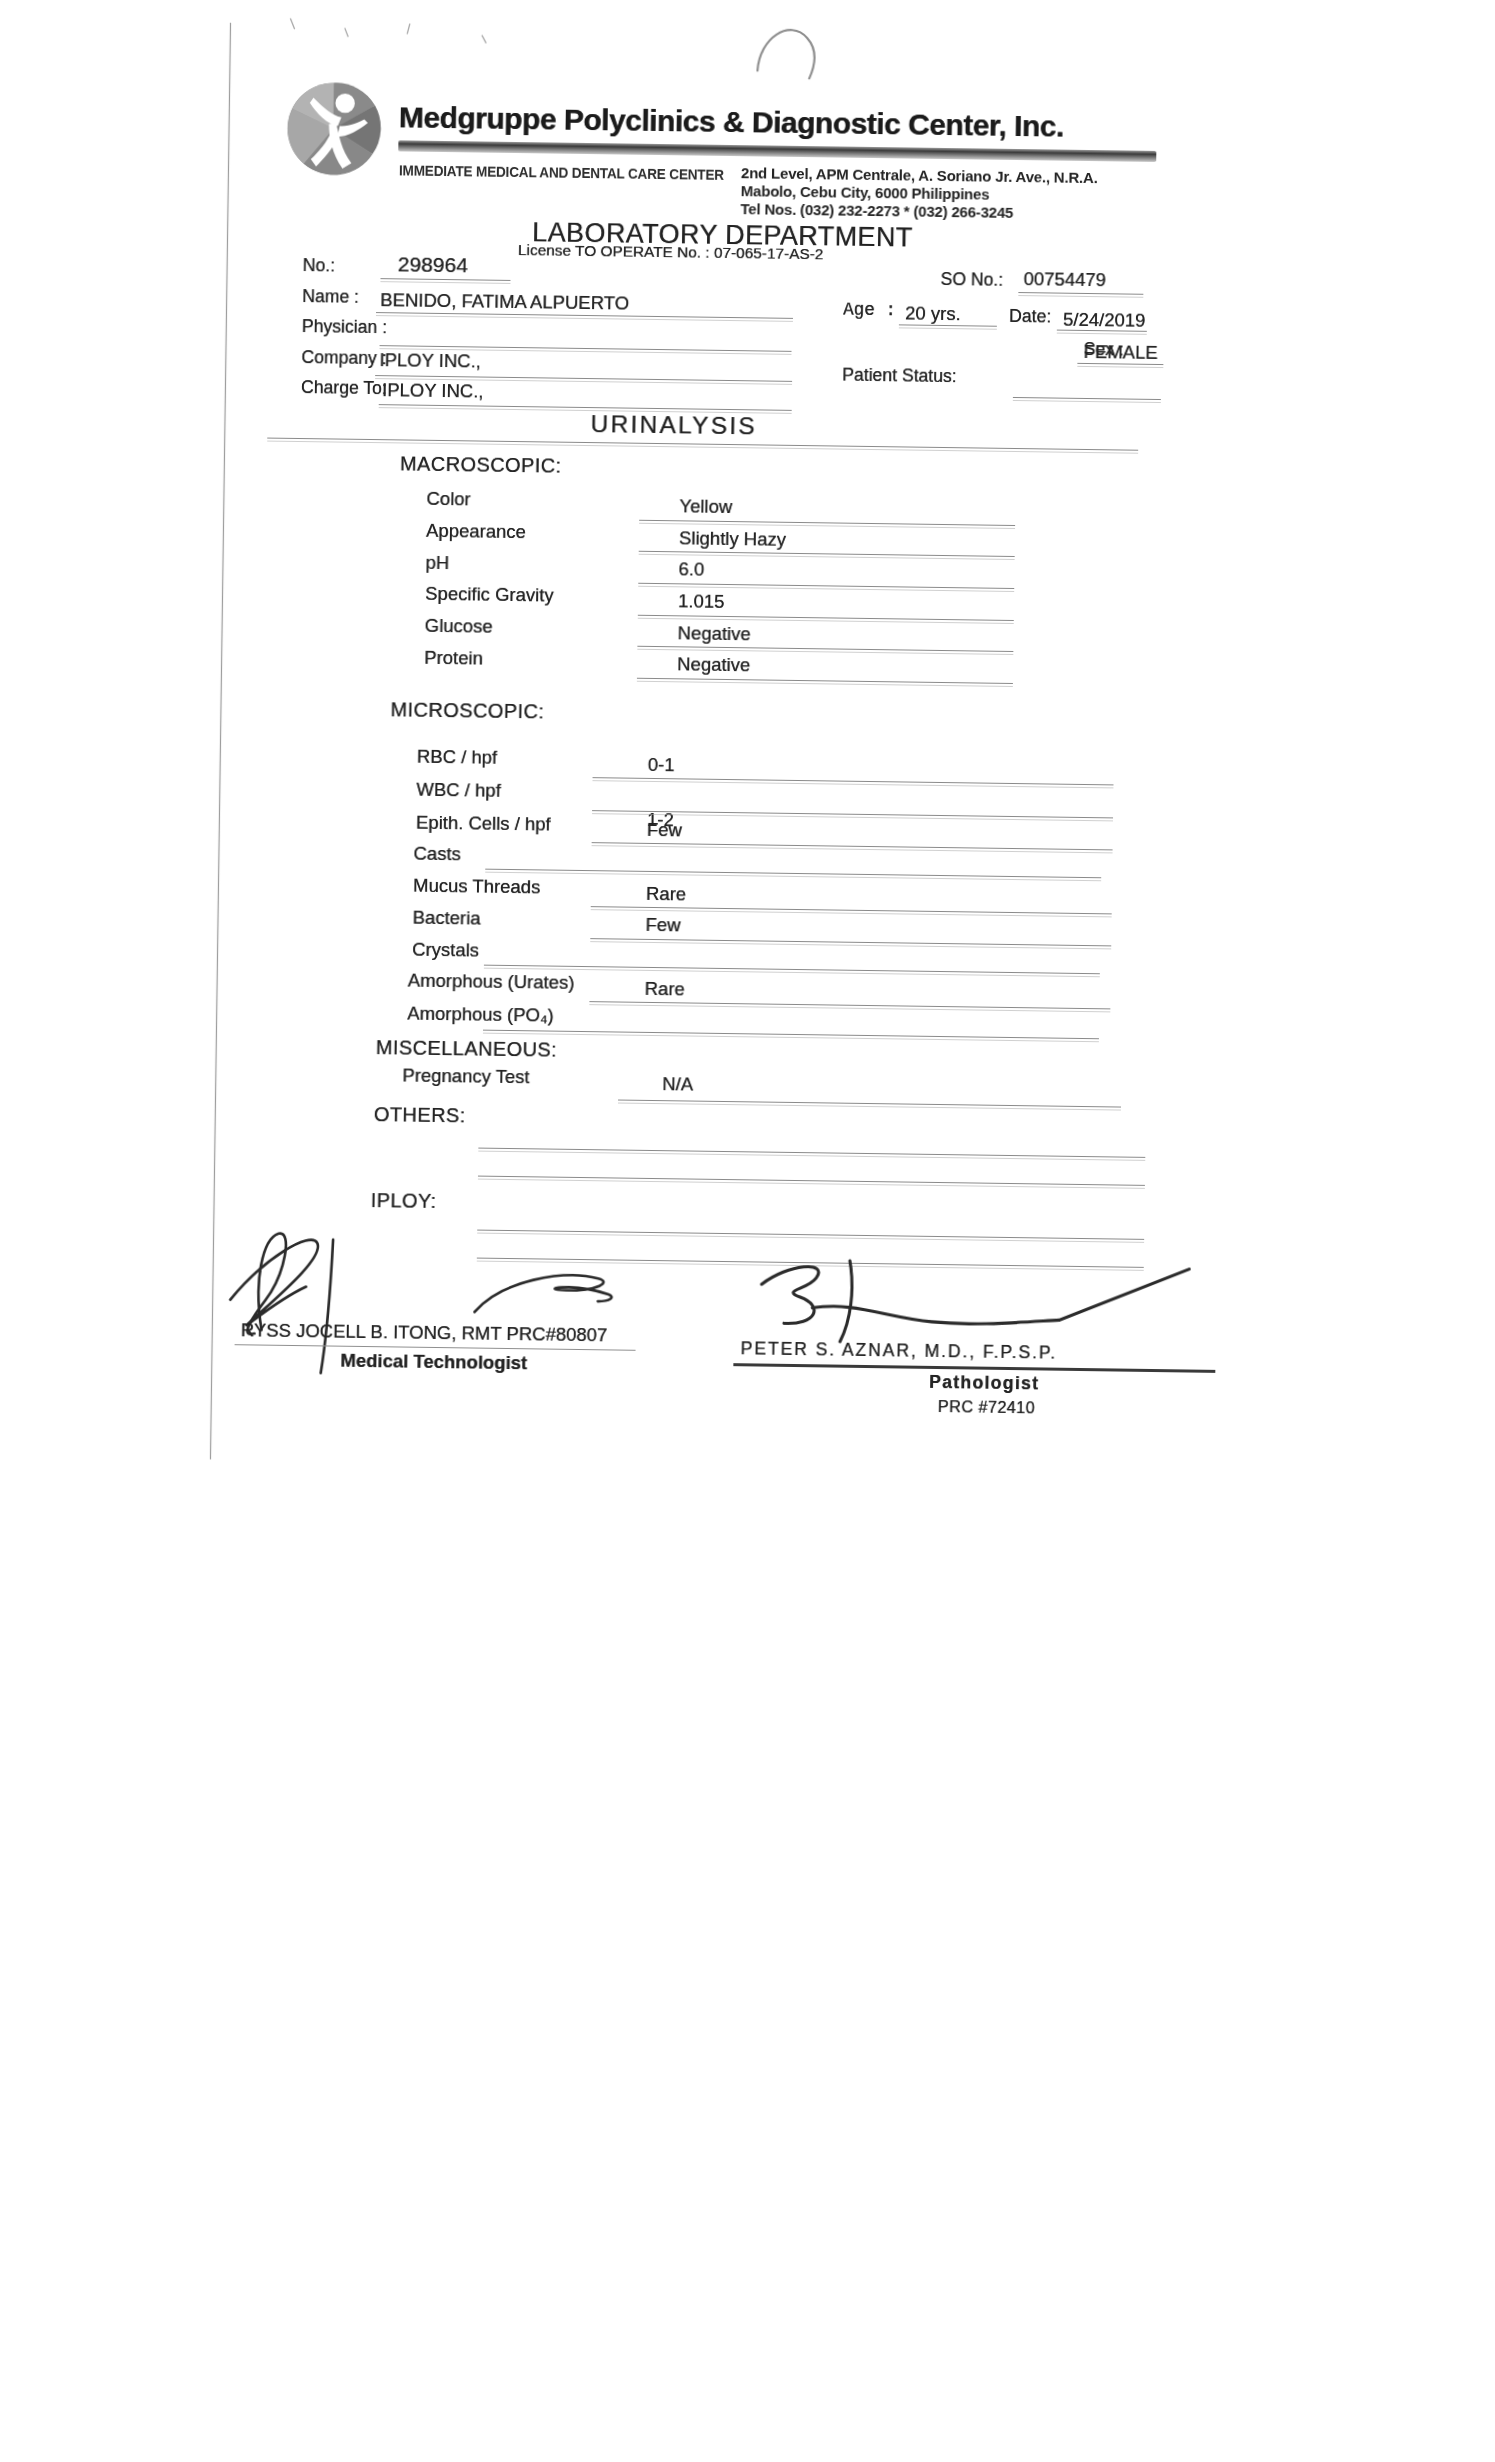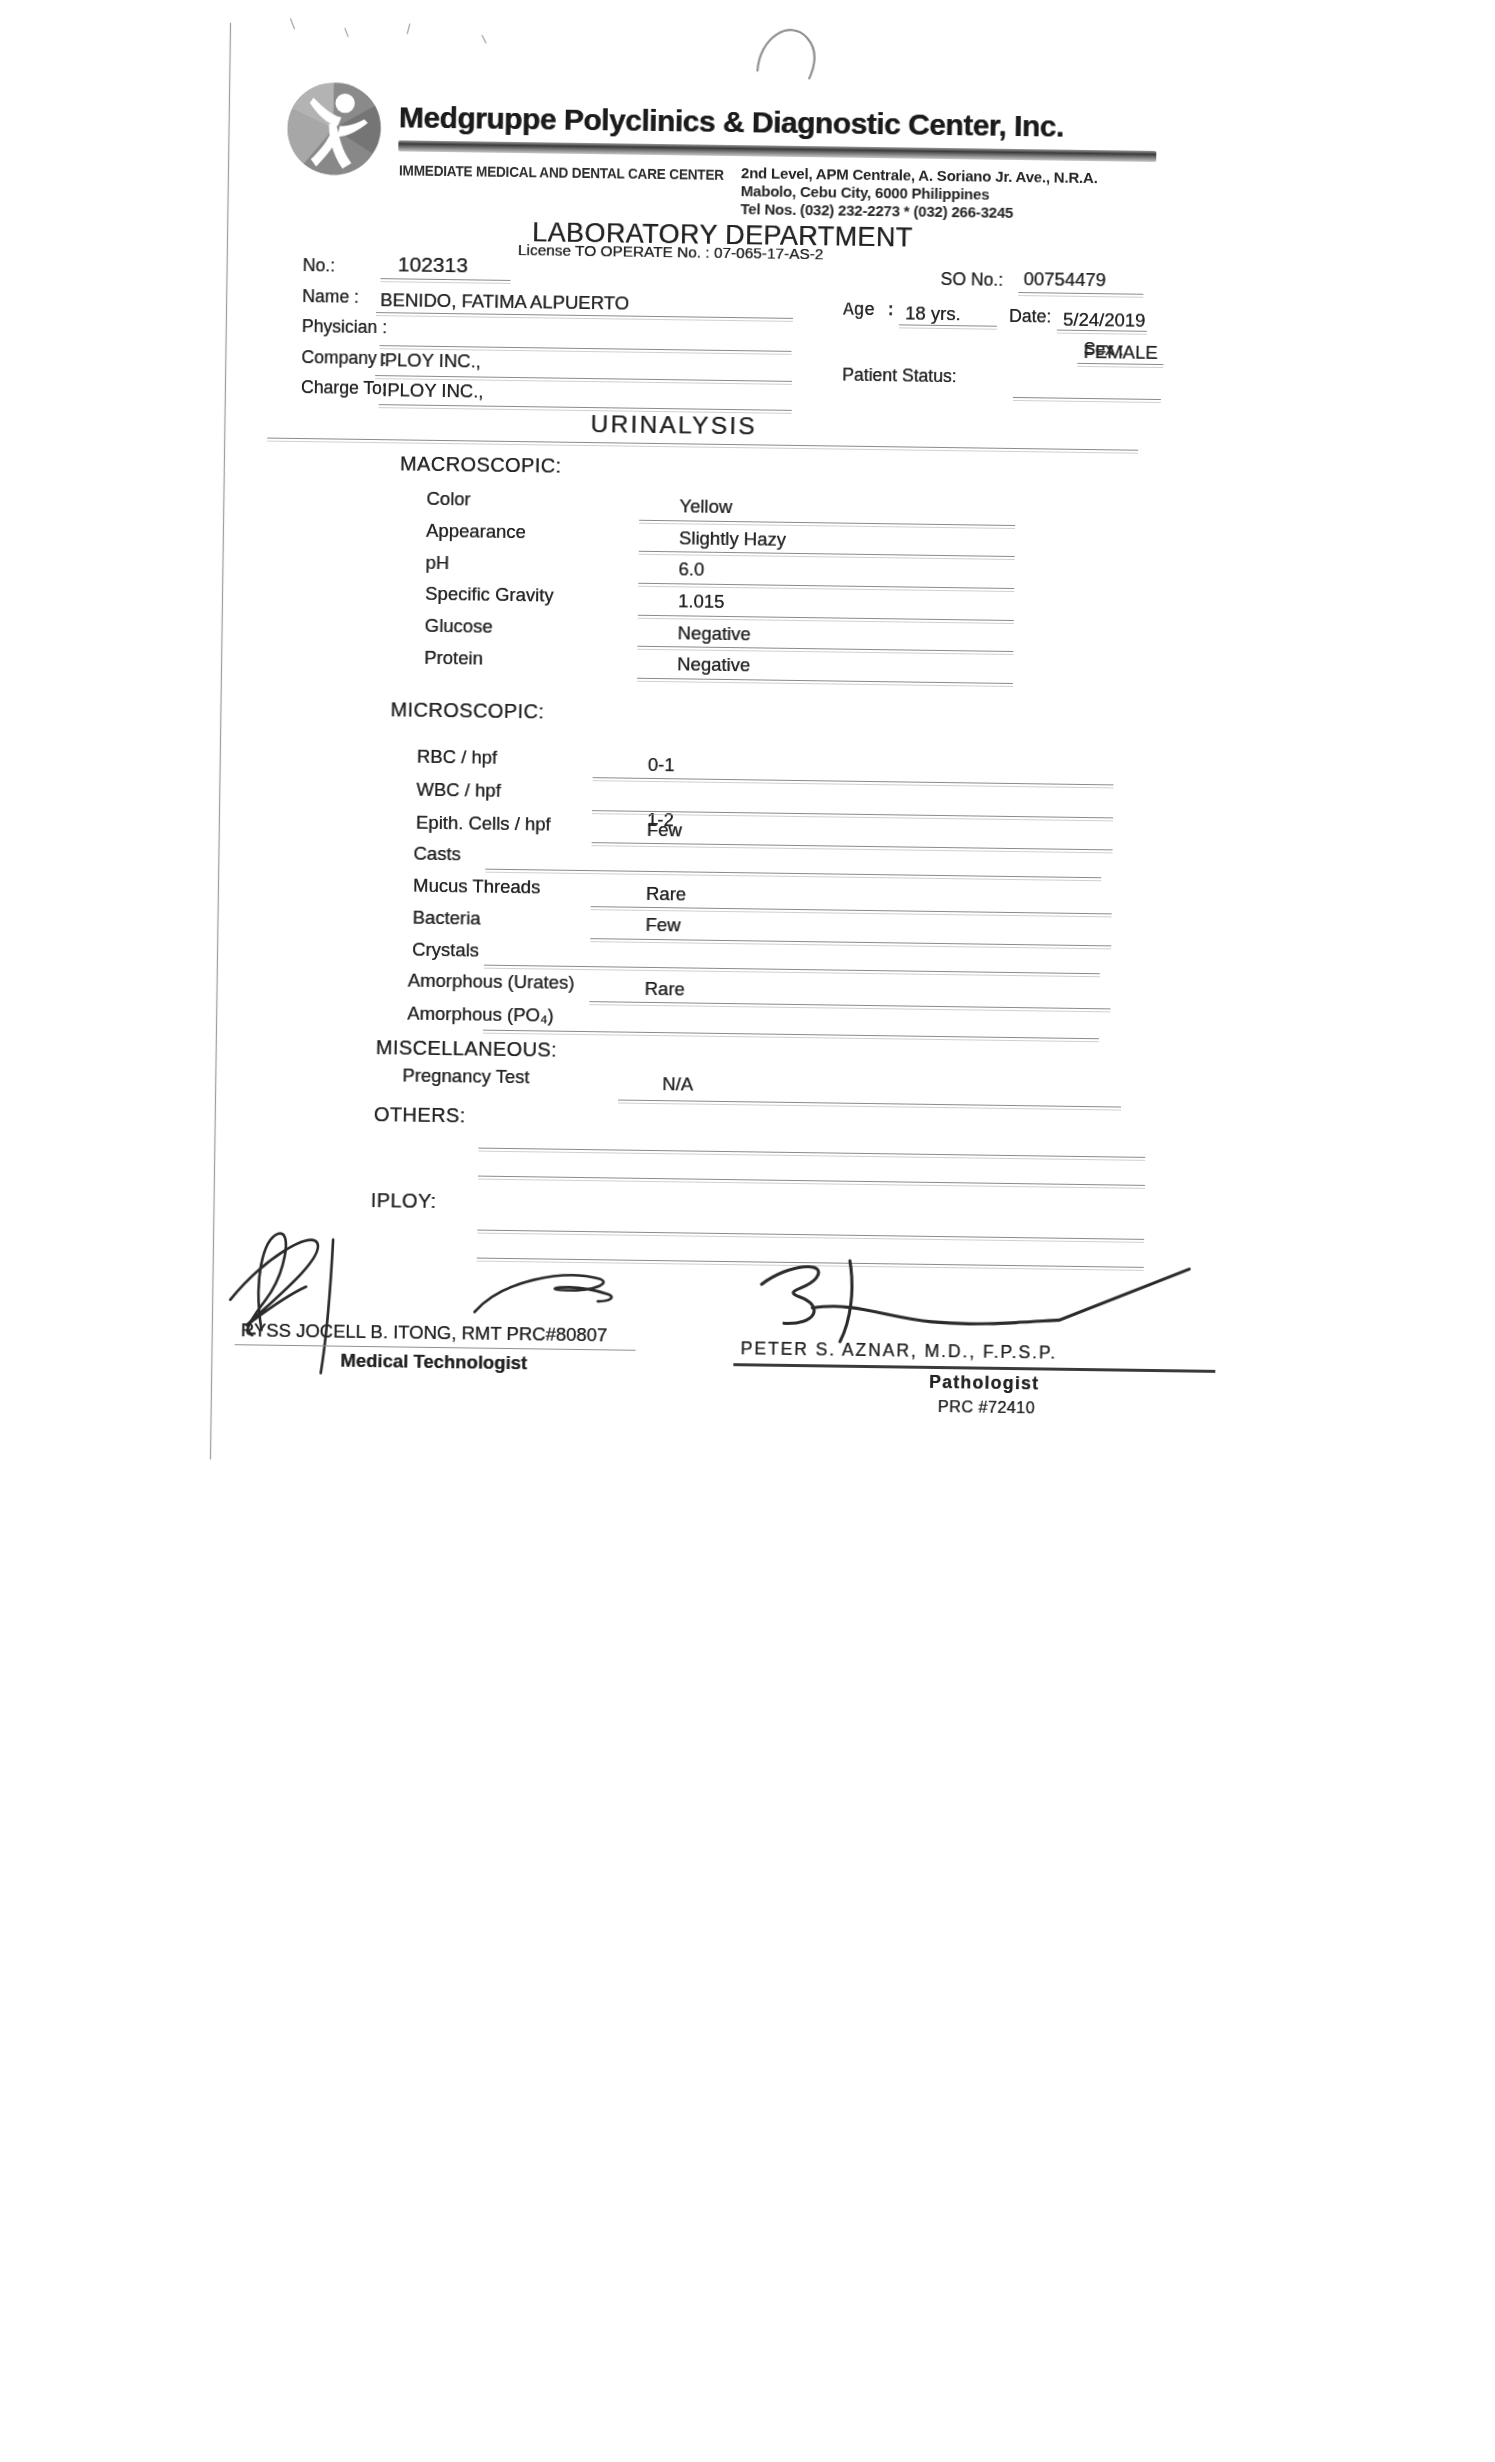--- a/index.html
+++ b/index.html
@@ -62,33 +62,33 @@
     <div class="abs clinic-name" style="left:400px;top:98px;">Medgruppe Polyclinics &amp; Diagnostic Center, Inc.</div>
     <div class="grad-bar" style="left:400px;top:138px;width:758px;"></div>
     <div class="abs tagline" style="left:401px;top:160px;">IMMEDIATE MEDICAL AND DENTAL CARE CENTER</div>
     <div class="abs addr" style="left:743px;top:157px;">2nd Level, APM Centrale, A. Soriano Jr. Ave., N.R.A.</div>
     <div class="abs addr" style="left:743px;top:175px;">Mabolo, Cebu City, 6000 Philippines</div>
     <div class="abs addr" style="left:743px;top:193px;">Tel Nos. (032) 232-2273 * (032) 266-3245</div>
     <div class="abs dept ink" style="left:535px;top:213px;">LABORATORY DEPARTMENT</div>
     <div class="abs license ink" style="left:521px;top:237px;">License TO OPERATE No. :  07-065-17-AS-2</div>
 
     <div class="abs flabel ink" style="left:306px;top:254px;">No.:</div>
-    <div class="abs ink" style="left:401px;top:250px;font-size:21px;">102313</div>
+    <div class="abs ink" style="left:401px;top:250px;font-size:21px;">298964</div>
     <div class="uline" style="left:384px;top:276px;width:130px;"></div>
 
     <div class="abs flabel ink" style="left:944px;top:259px;">SO No.:</div>
     <div class="abs fvalue ink" style="left:1027px;top:257px;">00754479</div>
     <div class="uline" style="left:1022px;top:281px;width:125px;"></div>
 
     <div class="abs flabel ink" style="left:306px;top:285px;">Name :</div>
     <div class="abs fvalue ink" style="left:384px;top:287px;">BENIDO, FATIMA ALPUERTO</div>
     <div class="uline" style="left:380px;top:310px;width:417px;"></div>
 
     <div class="abs flabel ink" style="left:847px;top:291px;font-family:Liberation Mono, monospace;">Age :</div>
-    <div class="abs fvalue ink" style="left:909px;top:293px;">18 yrs.</div>
+    <div class="abs fvalue ink" style="left:909px;top:293px;">20 yrs.</div>
     <div class="uline" style="left:903px;top:315px;width:98px;"></div>
 
     <div class="abs flabel ink" style="left:1013px;top:295px;">Date:</div>
     <div class="abs fvalue ink" style="left:1067px;top:297px;">5/24/2019</div>
     <div class="uline" style="left:1061px;top:318px;width:90px;"></div>
 
     <div class="abs flabel ink" style="left:306px;top:315px;">Physician :</div>
     <div class="abs fvalue ink" style="left:387px;top:317px;"></div>
     <div class="uline" style="left:384px;top:343px;width:412px;"></div>
 

